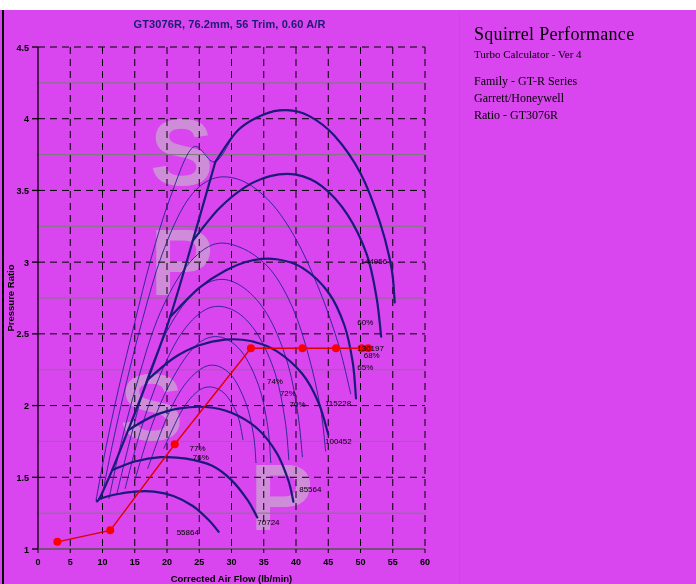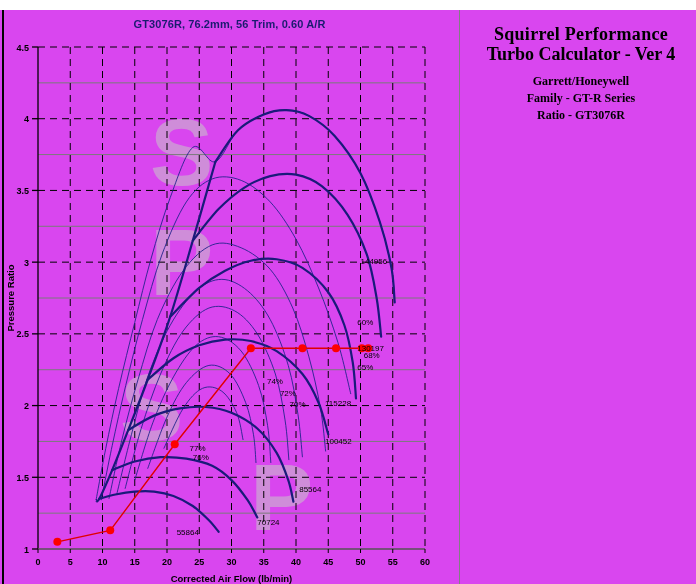--- a/index.html
+++ b/index.html
@@ -14,24 +14,24 @@
   .chart-title{position:absolute;left:0;top:8px;width:459px;text-align:center;
       font-size:11px;font-weight:bold;color:#1b1b6f;font-family:"Liberation Sans",sans-serif;letter-spacing:.1px;}
   svg.plot{position:absolute;left:0;top:0;width:459px;height:576px;}
 
   .axis-text{font-family:"Liberation Sans",sans-serif;font-size:9px;font-weight:bold;fill:#000;}
   .axis-title{font-family:"Liberation Sans",sans-serif;font-size:9.5px;font-weight:bold;fill:#000;}
   .map-label{font-family:"Liberation Sans",sans-serif;font-size:8px;fill:#000;}
 
   
   .info{position:absolute;left:466px;top:0;width:228px;height:576px;padding:14px 6px 0 8px;box-sizing:border-box;}
-  .info div{font-family:"Liberation Serif",serif;font-weight:bold;color:#000;white-space:nowrap;text-align:center;}
+  .info div{font-family:"Liberation Serif",serif;font-weight:normal;color:#000;white-space:nowrap;}
   .brand{font-size:18px;letter-spacing:.3px;line-height:20px;margin-bottom:1px;}
   .url{font-size:12.5px;line-height:16px;letter-spacing:-.2px;}
-  .calc{font-size:18px;line-height:19px;}
+  .calc{font-size:11px;line-height:19px;}
   .spacer{height:9px;}
   .mk{font-size:12px;line-height:17px;}
 </style>
 </head>
 <body>
 
 <div id="root">
 
   <div class="frame-left"></div>
   <div class="frame-bottom"></div>
@@ -158,18 +158,18 @@
         <text x="29" y="40.5" class="axis-text" text-anchor="end">4.5</text>
         <text x="231.5" y="572" class="axis-title" text-anchor="middle">Corrected Air Flow (lb/min)</text>
         <text x="14" y="288" class="axis-title" text-anchor="middle" transform="rotate(-90 14 288)">Pressure Ratio</text>
       </svg>
   </div>
 
   <div class="info">
     <div class="brand">Squirrel Performance</div>
     <div class="calc">Turbo Calculator - Ver 4</div>
     <div class="spacer"></div>
+    <div class="mk">Family - GT-R Series</div>
     <div class="mk">Garrett/Honeywell</div>
-    <div class="mk">Family - GT-R Series</div>
     <div class="mk">Ratio - GT3076R</div>
   </div>
 
 </div>
 
 </body></html>

